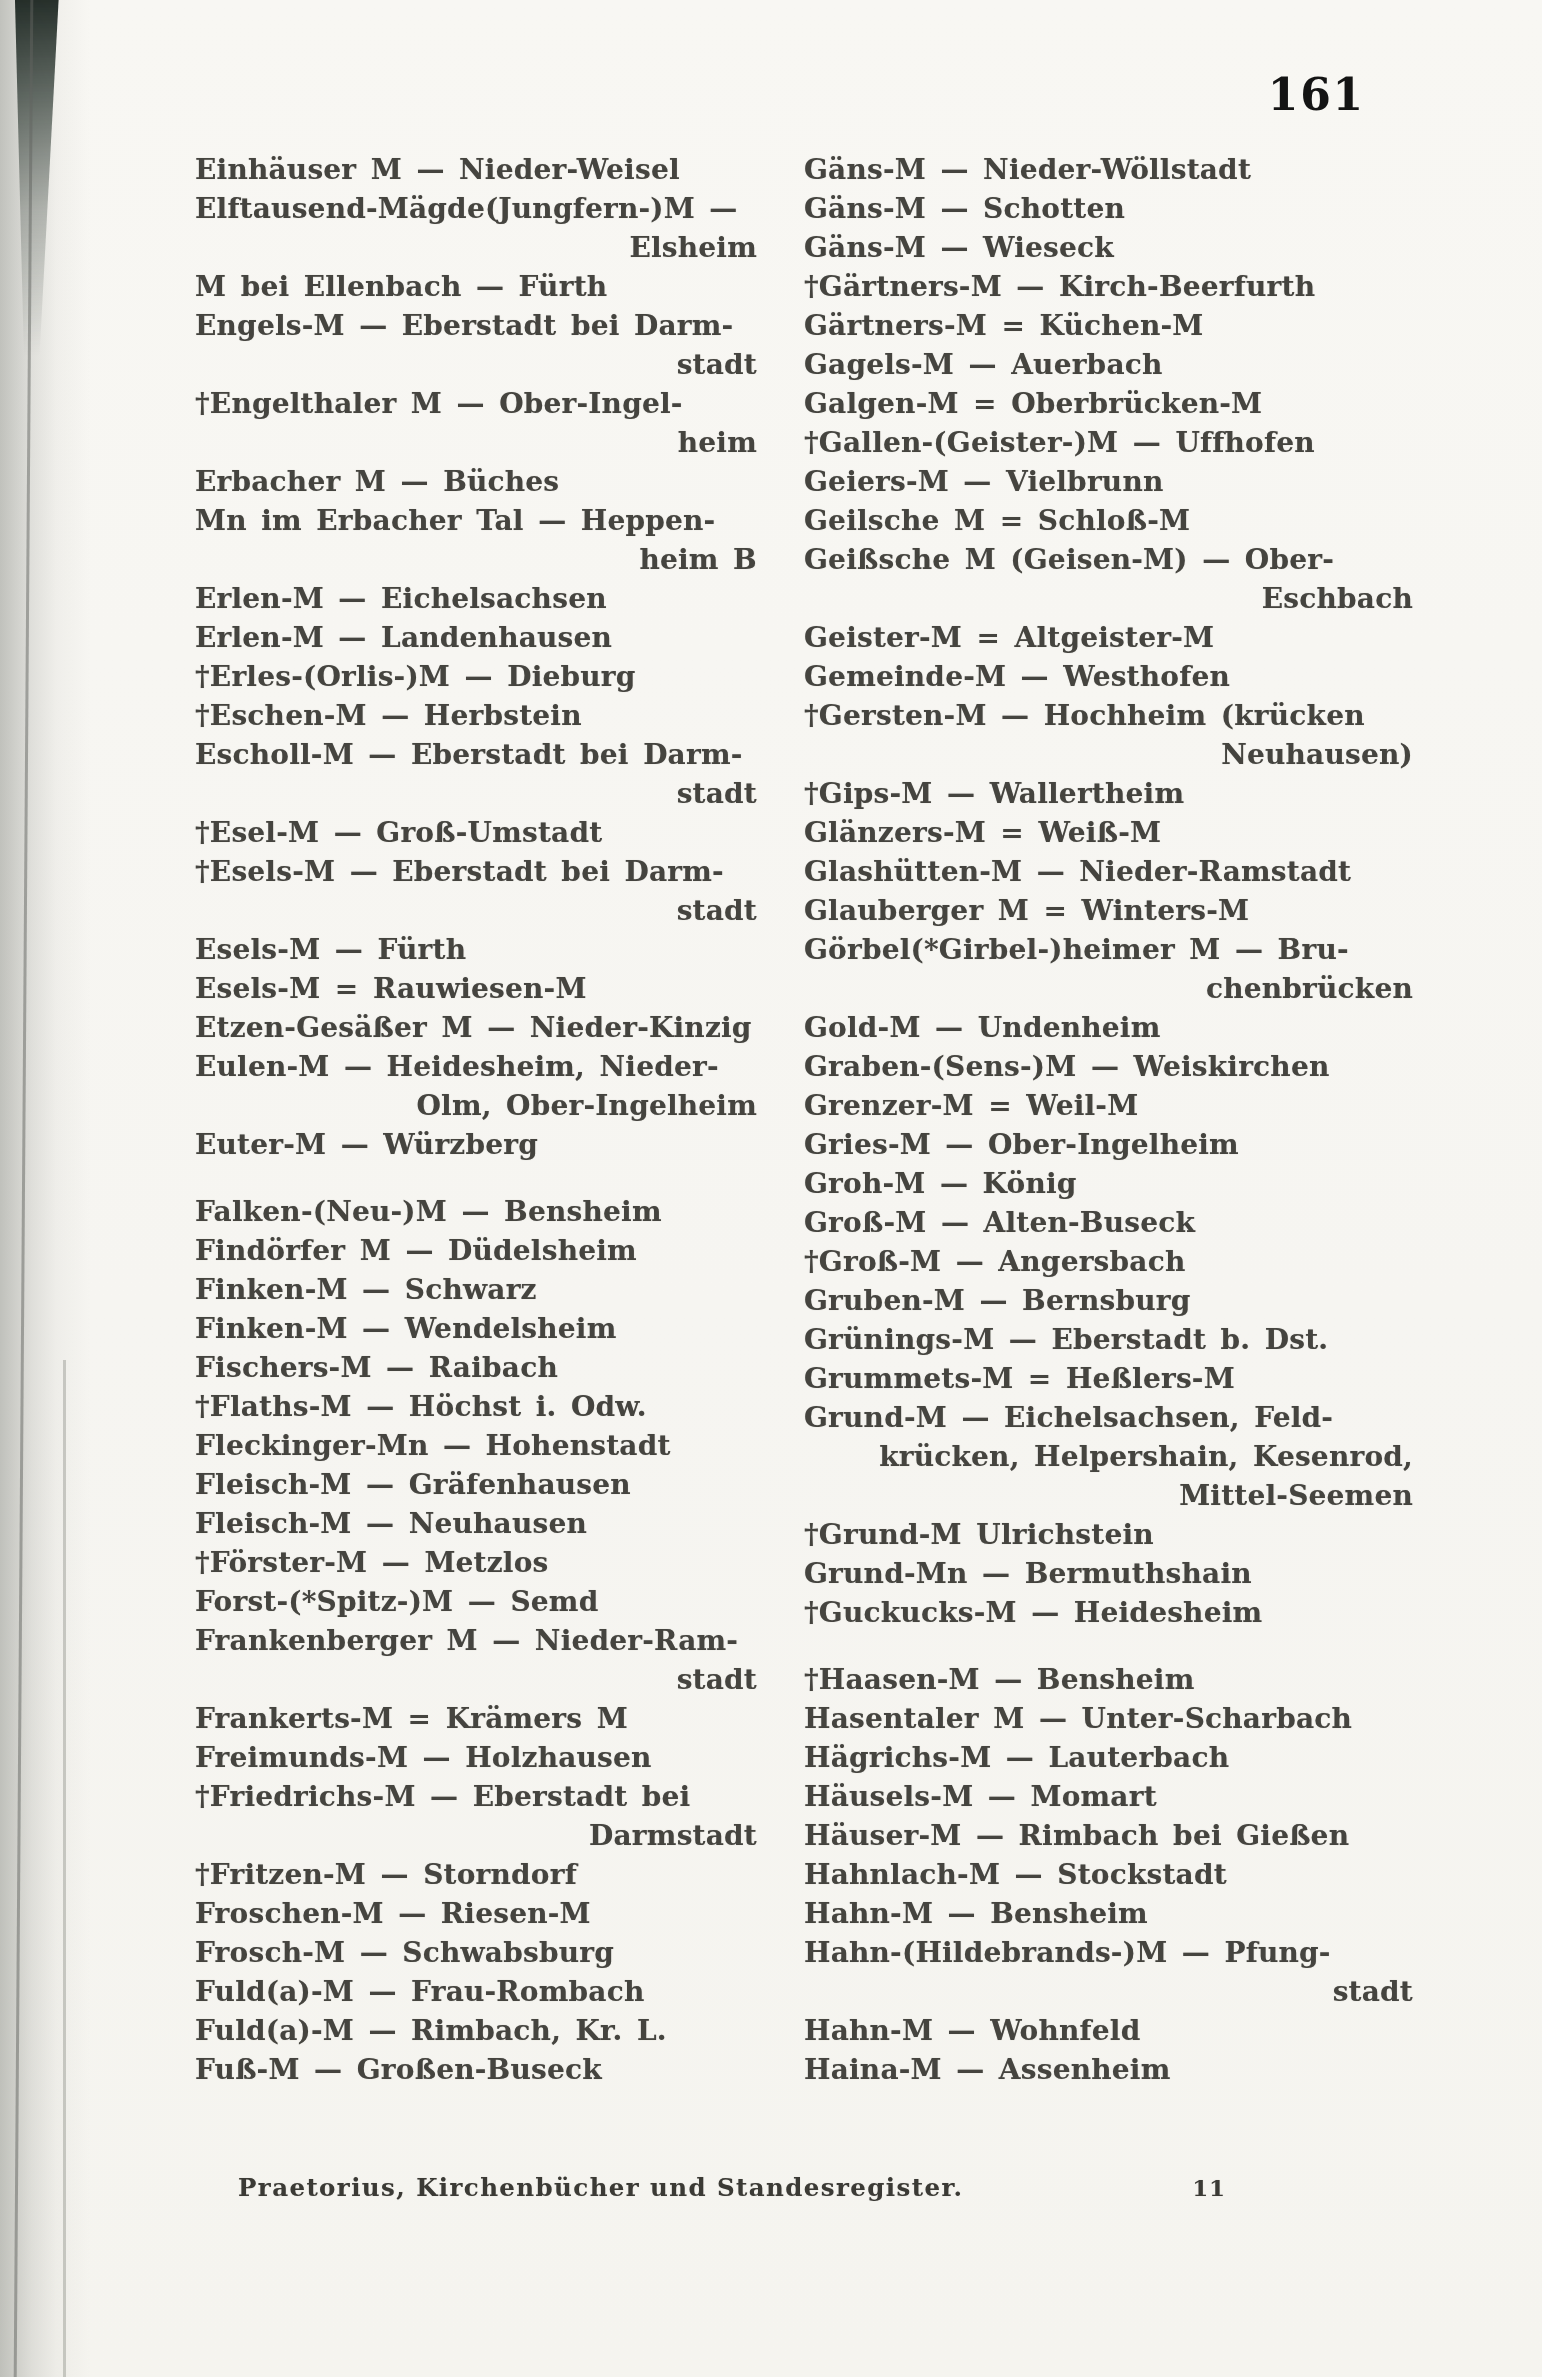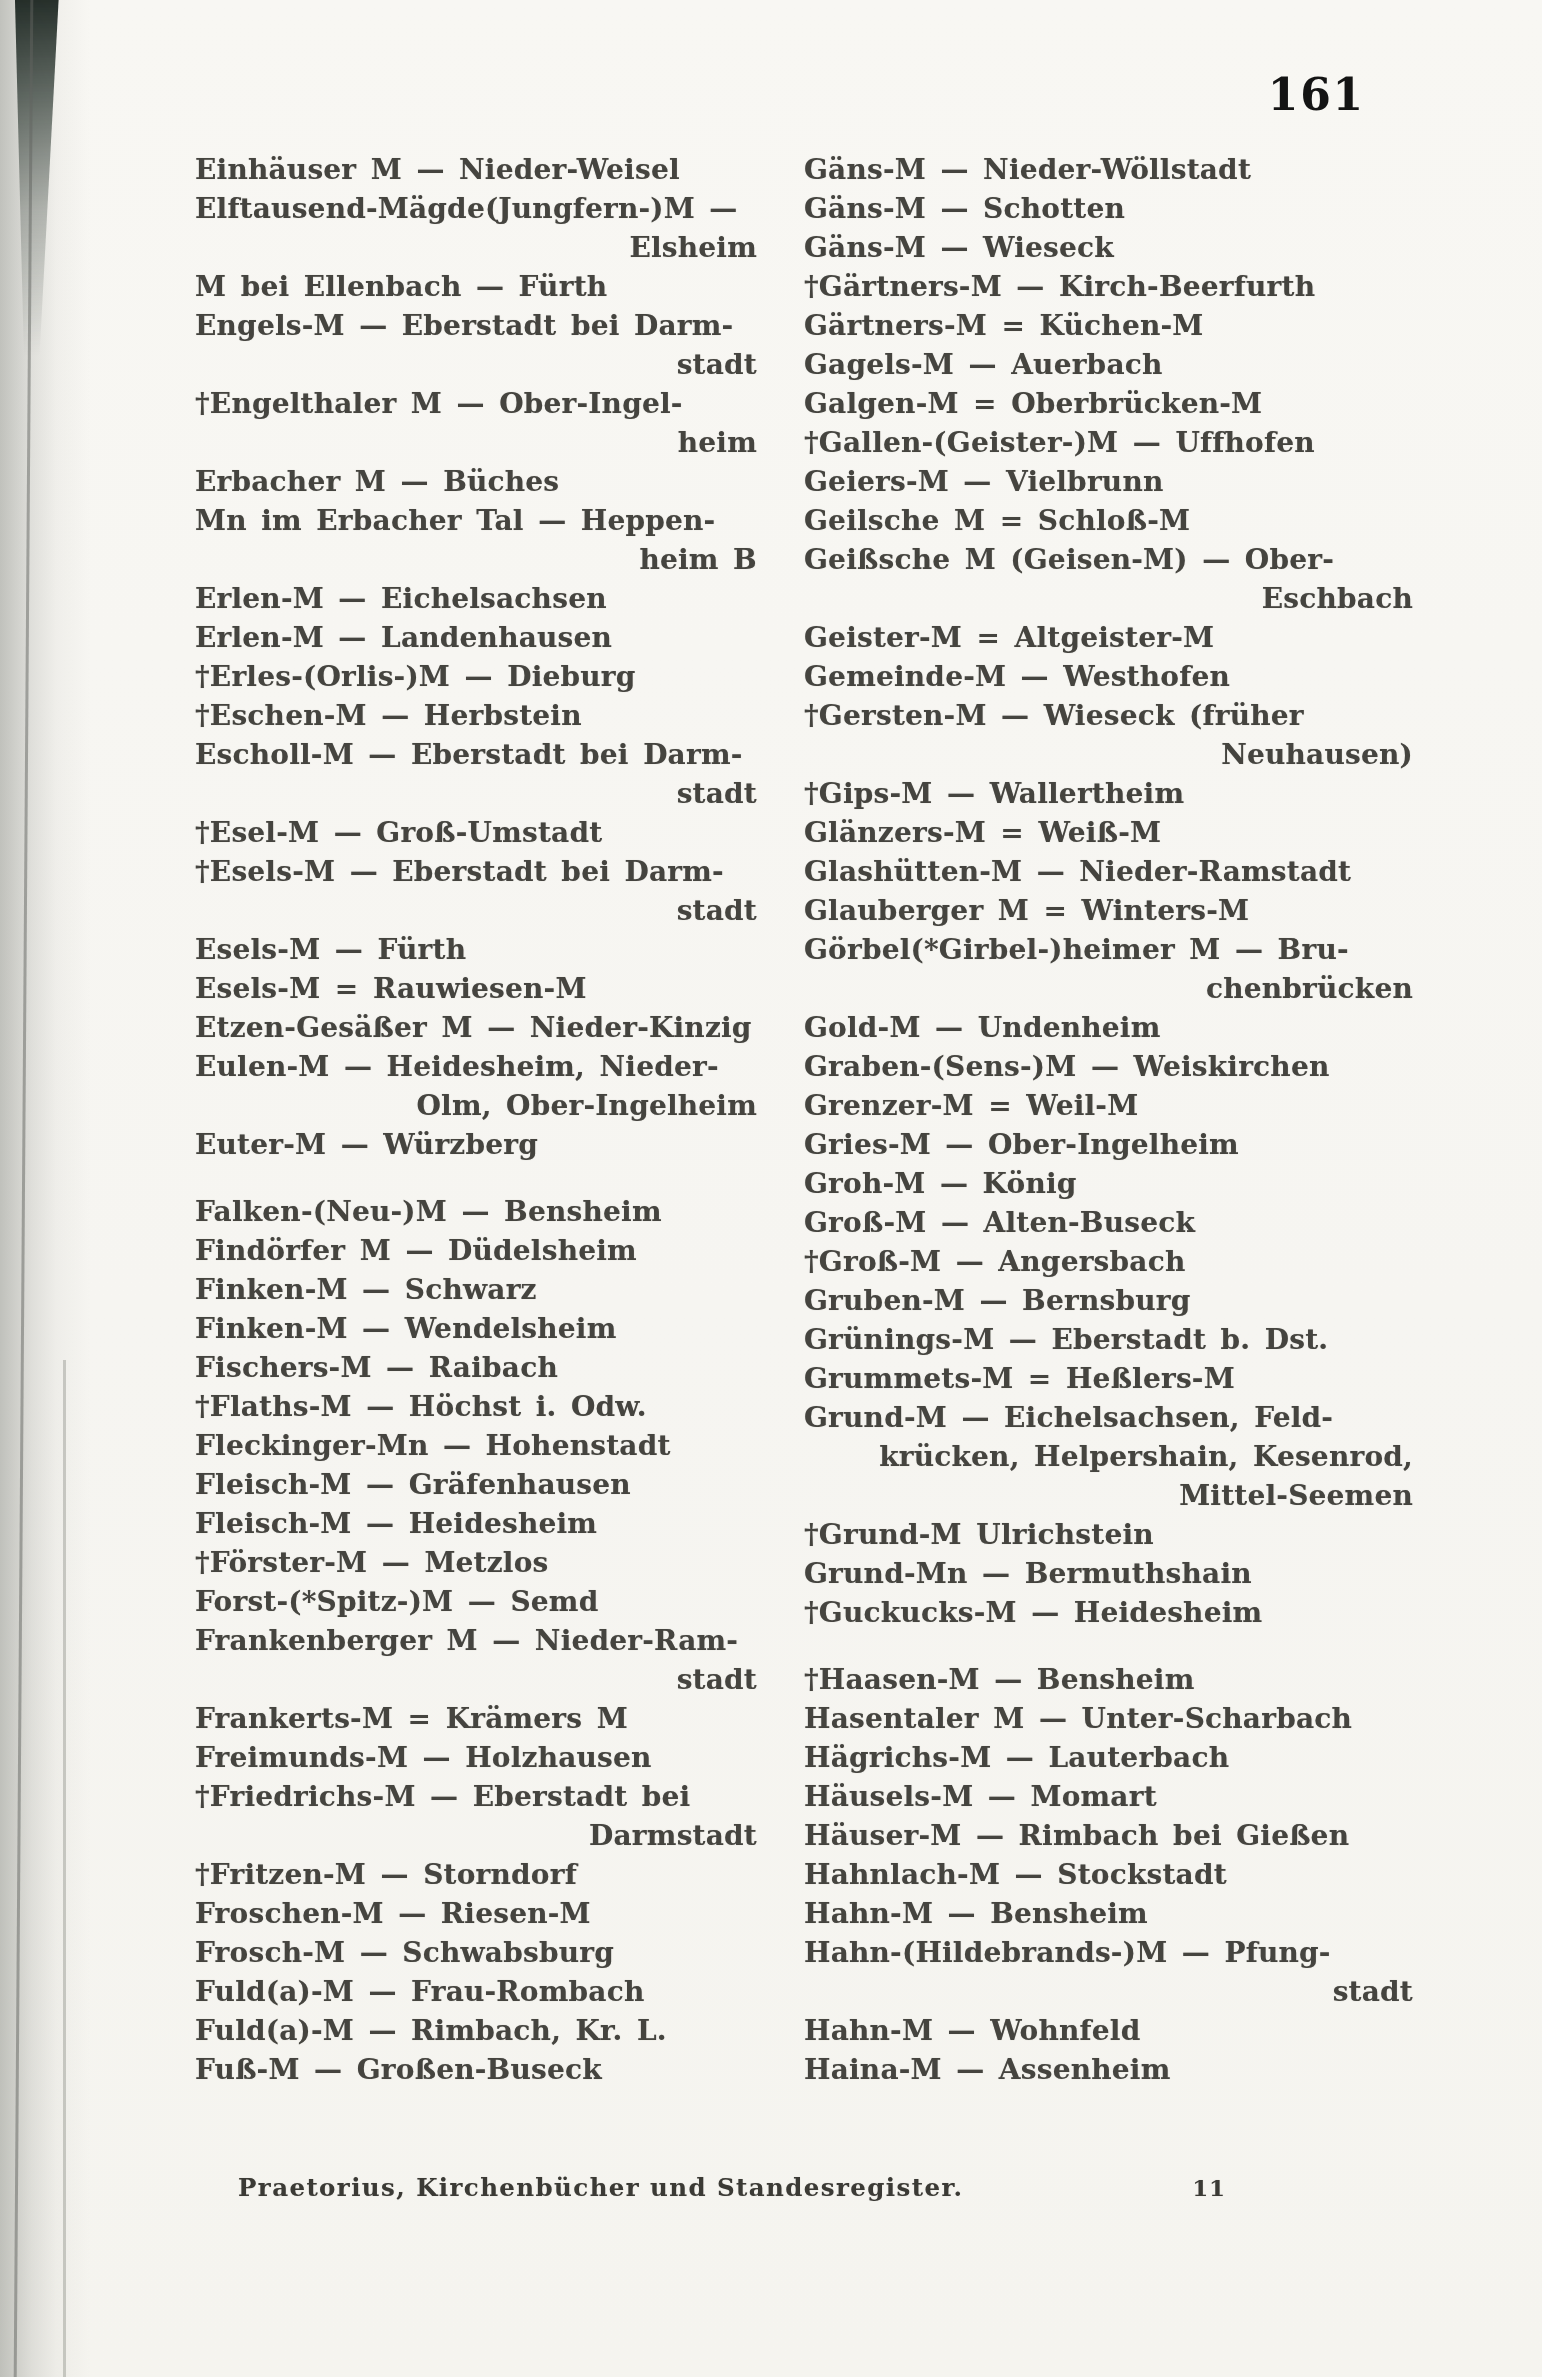--- a/index.html
+++ b/index.html
@@ -210,21 +210,21 @@
         <div class="entry">
           <div class="line">†Flaths-M — Höchst i. Odw.</div>
         </div>
         <div class="entry">
           <div class="line">Fleckinger-Mn — Hohenstadt</div>
         </div>
         <div class="entry">
           <div class="line">Fleisch-M — Gräfenhausen</div>
         </div>
         <div class="entry">
-          <div class="line">Fleisch-M — Heidesheim</div>
+          <div class="line">Fleisch-M — Neuhausen</div>
         </div>
         <div class="entry">
           <div class="line">†Förster-M — Metzlos</div>
         </div>
         <div class="entry">
           <div class="line">Forst-(*Spitz-)M — Semd</div>
         </div>
         <div class="entry">
           <div class="line">Frankenberger M — Nieder-Ram-</div>
           <div class="line cont">stadt</div>
@@ -293,21 +293,21 @@
           <div class="line">Geißsche M (Geisen-M) — Ober-</div>
           <div class="line cont">Eschbach</div>
         </div>
         <div class="entry">
           <div class="line">Geister-M = Altgeister-M</div>
         </div>
         <div class="entry">
           <div class="line">Gemeinde-M — Westhofen</div>
         </div>
         <div class="entry">
-          <div class="line">†Gersten-M — Wieseck (früher</div>
+          <div class="line">†Gersten-M — Hochheim (krücken</div>
           <div class="line cont">Neuhausen)</div>
         </div>
         <div class="entry">
           <div class="line">†Gips-M — Wallertheim</div>
         </div>
         <div class="entry">
           <div class="line">Glänzers-M = Weiß-M</div>
         </div>
         <div class="entry">
           <div class="line">Glashütten-M — Nieder-Ramstadt</div>

